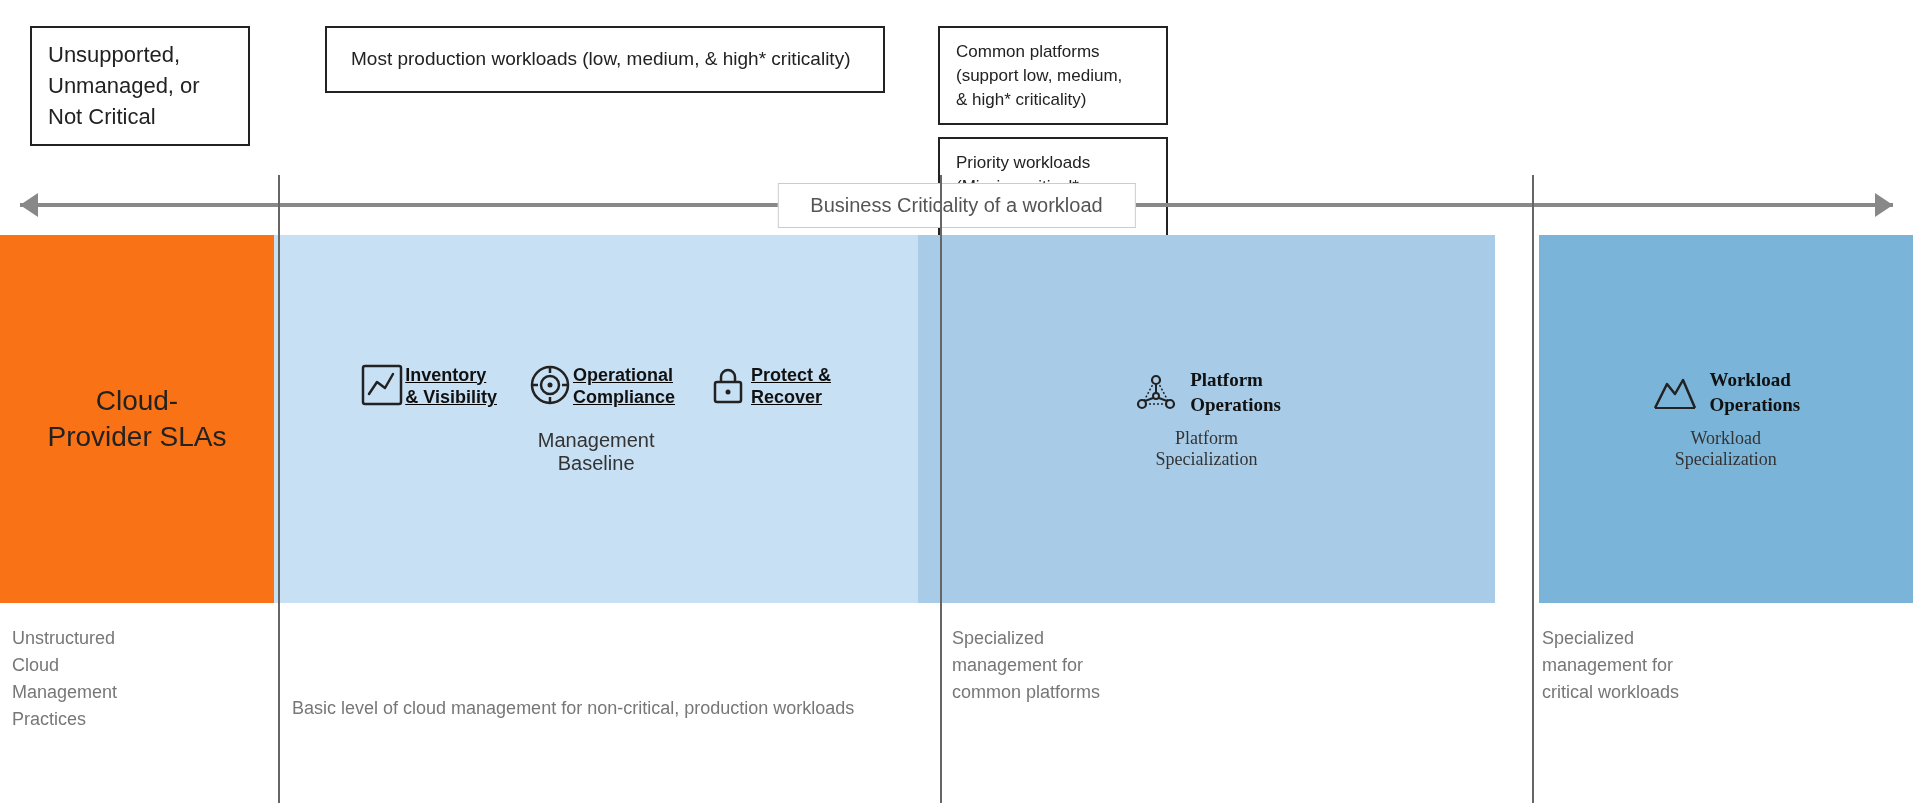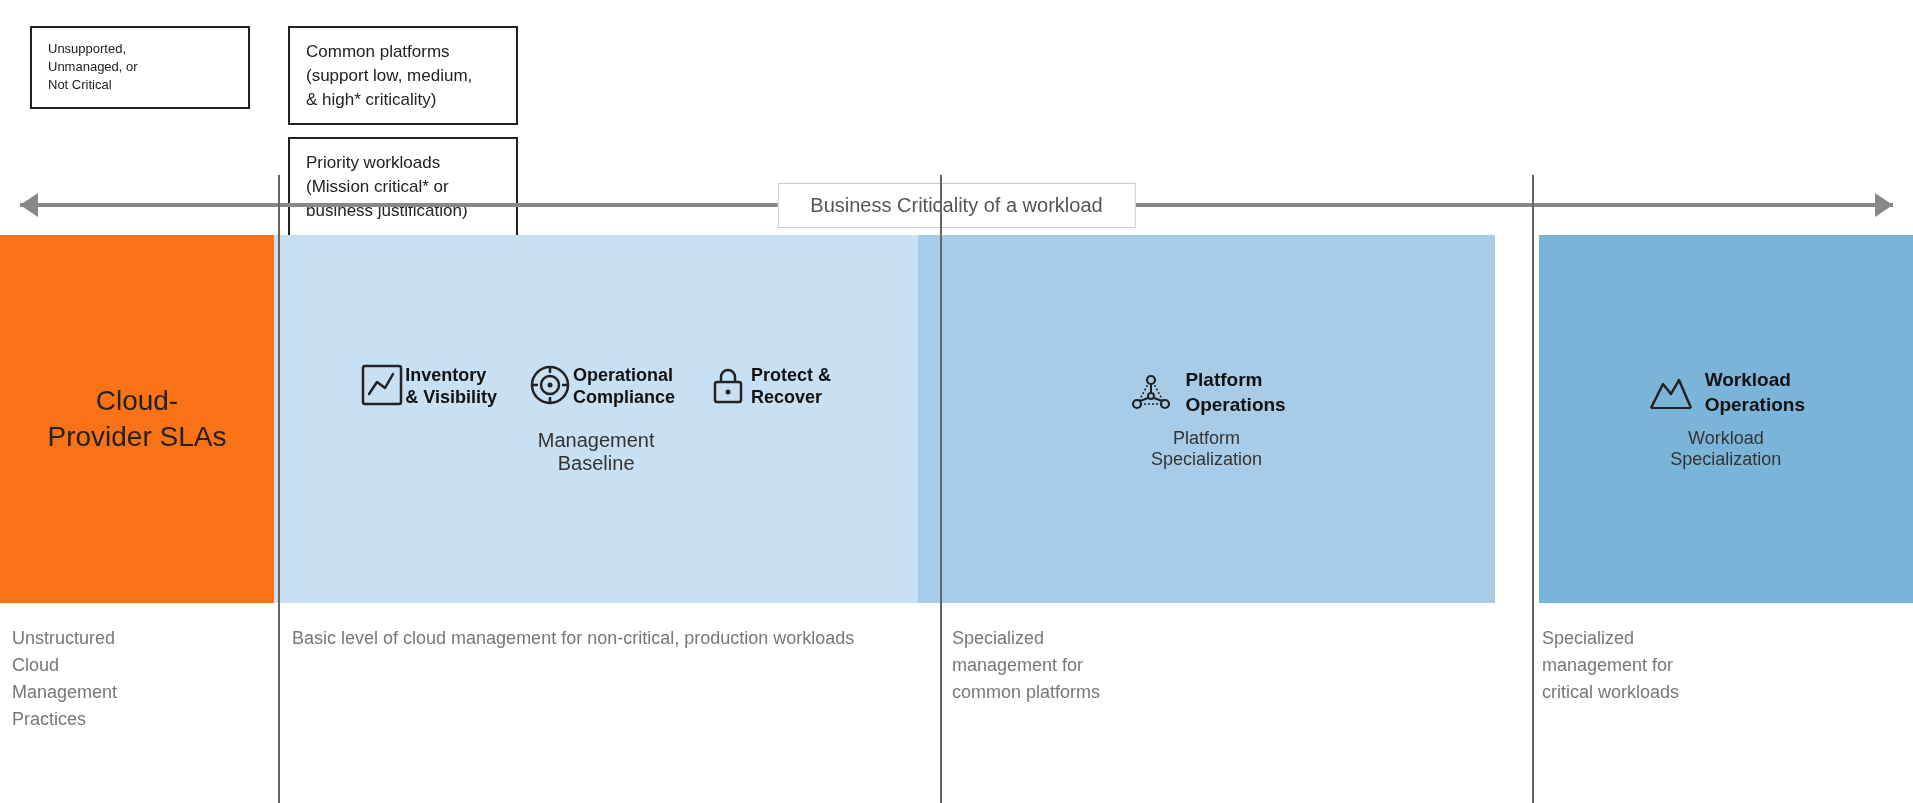--- a/index.html
+++ b/index.html
@@ -29,21 +29,21 @@
     }
 
     .top-cell-1 { width: 280px; }
     .top-cell-2 { width: 650px; }
     .top-cell-3 { width: 490px; flex-direction: column; }
 
     .top-box {
       border: 2px solid #222;
       background: #fff;
       padding: 12px 16px;
-      font-size: 13px;
+      font-size: 22px;
       line-height: 1.4;
       color: #222;
       text-align: left;
     }
 
     .top-cell-1 .top-box { width: 220px; }
     .top-cell-2 .top-box { width: 560px; padding: 18px 24px; font-size: 19px; }
     .top-cell-3 { display: flex; align-items: flex-start; justify-content: flex-start; gap: 12px; }
     .top-cell-3 .top-box { font-size: 17px; width: 230px; }
 
@@ -165,20 +165,21 @@
       margin-bottom: 14px;
       width: 100%;
     }
 
     .baseline-item {
       display: flex;
       flex-direction: row;
       align-items: flex-start;
       gap: 2px;
       max-width: 165px;
+      text-decoration: underline;
     }
 
     .baseline-icon {
       width: 42px;
       height: 42px;
       flex-shrink: 0;
     }
 
     .baseline-label {
       font-size: 18px;
@@ -192,20 +193,21 @@
       color: #333;
       margin-top: 6px;
       text-align: center;
     }
 
     .platform-spec-section {
       display: flex;
       flex-direction: column;
       align-items: center;
       width: 100%;
+      font-family: Liberation Serif, serif;
     }
 
     .spec-icon-row {
       display: flex;
       flex-direction: row;
       align-items: flex-start;
       gap: 10px;
       margin-bottom: 10px;
     }
 
@@ -238,21 +240,21 @@
     }
 
     .bottom-cell {
       display: flex;
       align-items: flex-start;
       justify-content: flex-start;
       padding: 12px 12px;
     }
 
     .bottom-cell-1 { width: 280px; }
-    .bottom-cell-2 { width: 660px; }
+    .bottom-cell-2 { width: 660px; align-items: center; }
     .bottom-cell-3 { width: 590px; }
     .bottom-cell-4 { width: 383px; }
 
     .bottom-text {
       font-size: 18px;
       color: #777;
       line-height: 1.5;
     }
 
     
@@ -281,20 +283,25 @@
 <body>
 
 <div class="wrapper">
 
   <div class="top-row">
     <div class="top-cell top-cell-1">
       <div class="top-box">
         <span style="white-space:pre-line;">Unsupported,
 Unmanaged, or
 Not Critical</span>
+      </div>
+    </div>
+    <div class="top-cell top-cell-2">
+      <div class="top-box">
+        <span>Most production workloads (low, medium, &amp; high* criticality)</span>
       </div>
     </div>
     <div class="top-cell top-cell-3">
       <div class="top-box">
         <span style="white-space:pre-line;">Common platforms
 (support low, medium,
 &amp; high* criticality)</span>
       </div>
       <div class="top-box">
         <span style="white-space:pre-line;">Priority workloads

